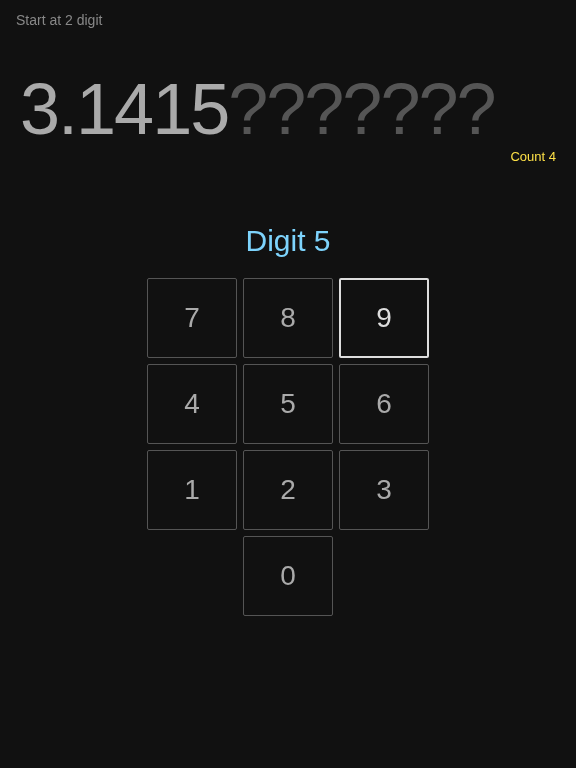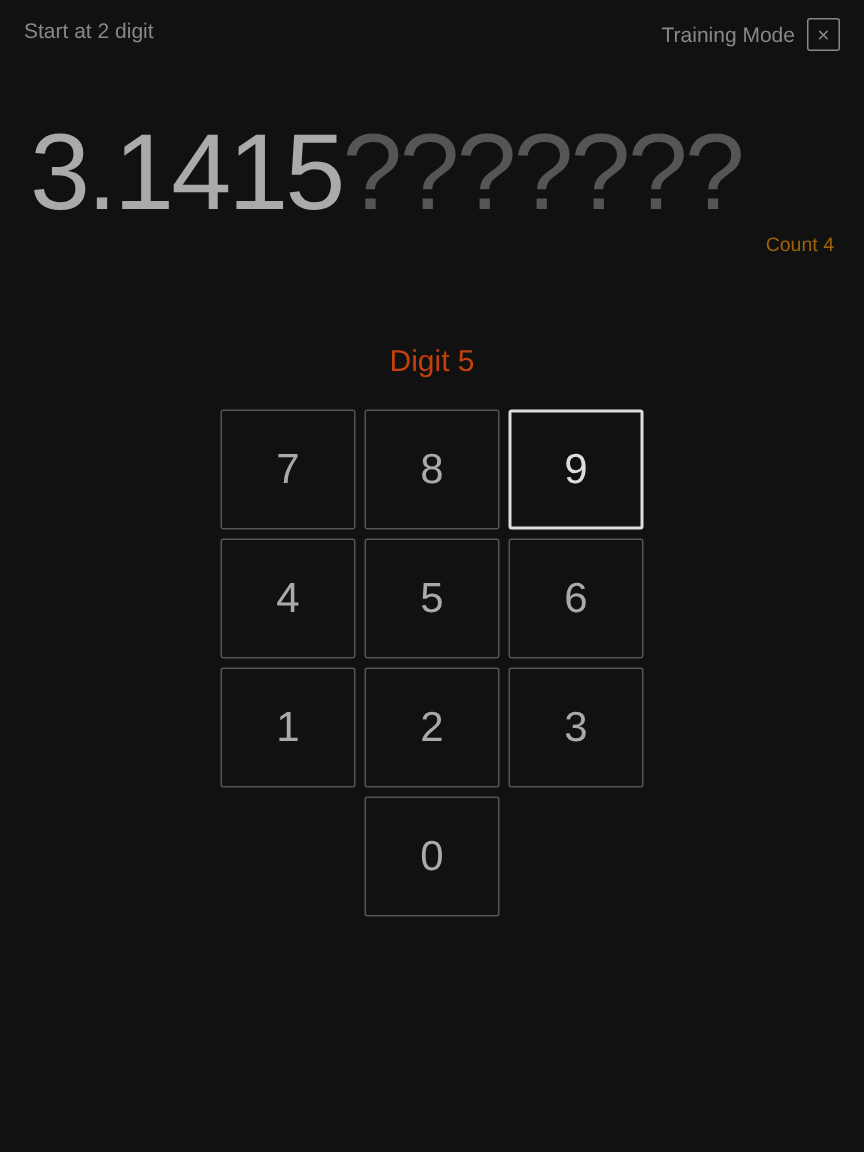--- a/index.html
+++ b/index.html
@@ -70,27 +70,27 @@
 
     .pi-unknown {
       color: #555555;
     }
 
     .count-label {
       text-align: right;
       padding-right: 20px;
       margin-top: 4px;
       font-size: 13px;
-      color: #a16207;
+      color: #fde047;
     }
 
     .digit-label {
       text-align: center;
-      font-size: 20px;
-      color: #c2410c;
+      font-size: 30px;
+      color: #7dd3fc;
       margin-top: 60px;
       margin-bottom: 20px;
     }
 
     .numpad {
       display: flex;
       flex-direction: column;
       align-items: center;
       gap: 6px;
     }
@@ -118,26 +118,20 @@
     .numpad-btn.selected {
       border: 2px solid #dddddd;
       color: #dddddd;
     }
   </style>
 </head>
 <body>
 
 <div class="header">
   <span class="header-left">Start at 2 digit</span>
-  <div class="header-right">
-    <span class="training-mode-label">Training Mode</span>
-    <div class="close-btn">
-      <span>×</span>
-    </div>
-  </div>
 </div>
 
 <div class="pi-display">
   <span class="pi-known">3.1415</span><span class="pi-unknown">???????</span>
 </div>
 
 <div class="count-label">Count 4</div>
 
 <div class="digit-label">Digit 5</div>
 

